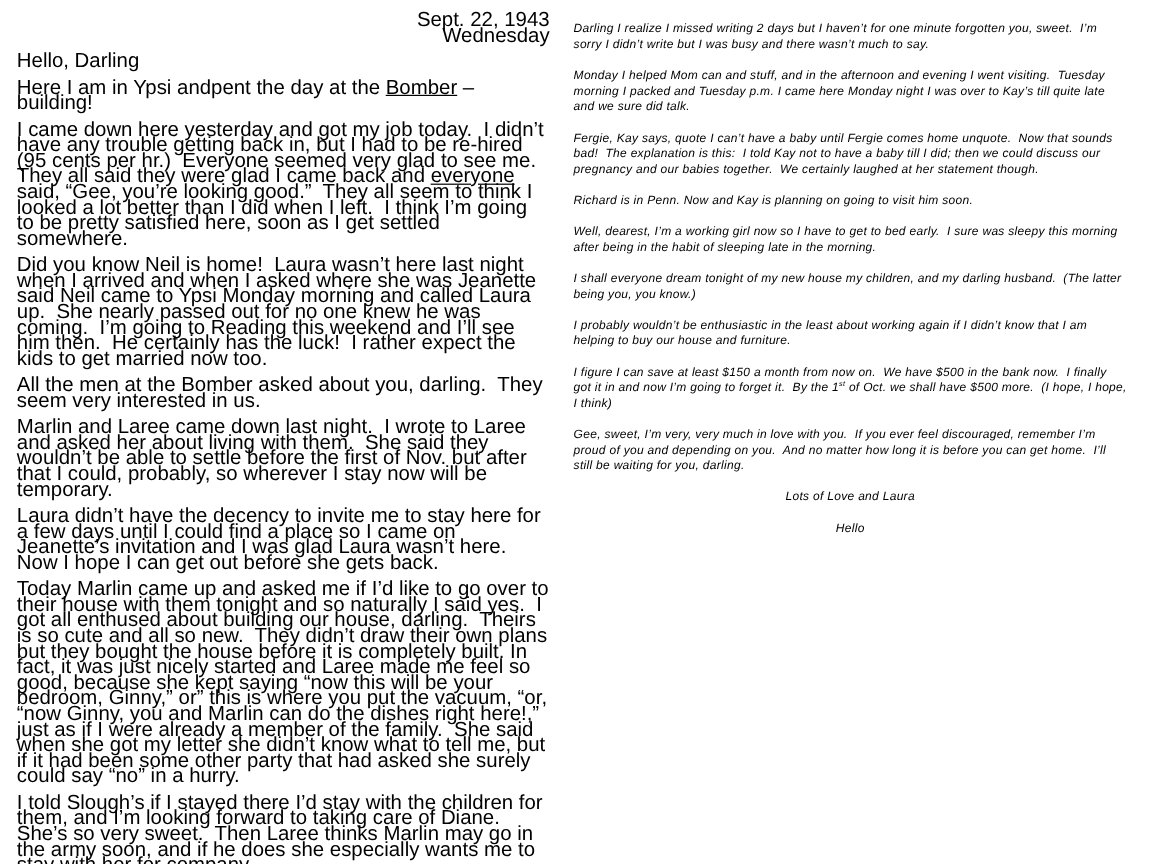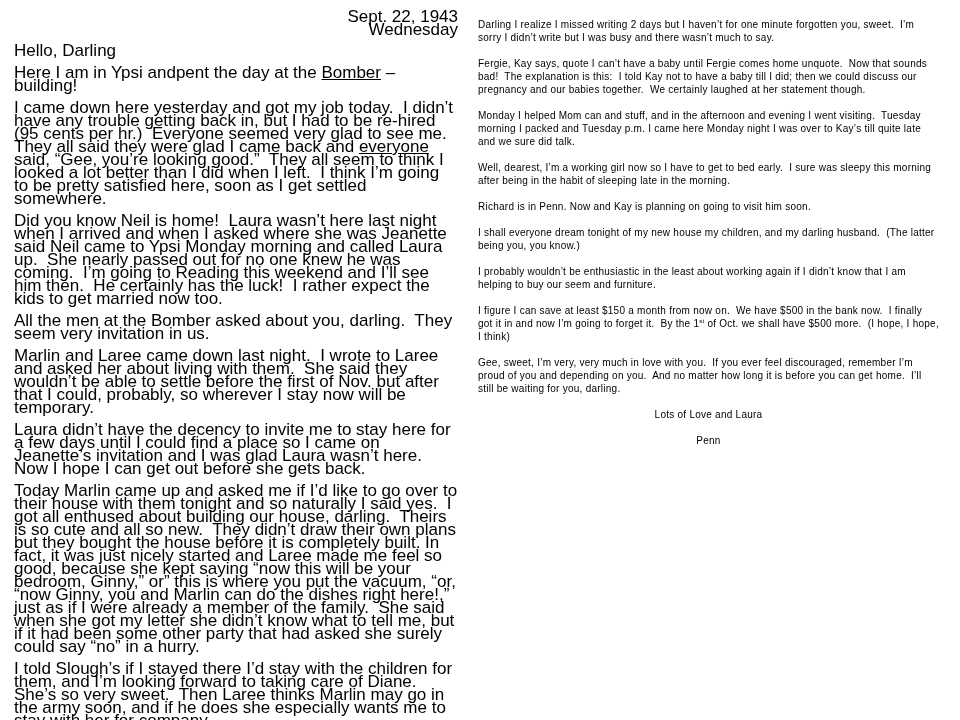--- a/index.html
+++ b/index.html
@@ -39,20 +39,21 @@
     left: 478px;
     top: 18px;
     width: 473px;
     font-size: 10px;
     line-height: 13px;
     letter-spacing: 0.25px;
   }
   .right-page p.para {
     margin: 0 12px 13px 0;
     white-space: pre-wrap;
+    font-style: italic;
   }
   .para span.u {
     text-decoration: underline;
     text-align: right;
   }
   .para sup {
     font-size: 0.6em;
     vertical-align: super;
     line-height: 0;
   }
@@ -68,37 +69,37 @@
   <div class="left-page">
     <div class="date-block">
       <div>Sept. 22, 1943</div>
       <div>Wednesday</div>
     </div>
     <div>
         <p class="para"><span>Hello, Darling</span></p>
         <p class="para"><span>Here I am in Ypsi andpent the day at the </span><span class="u">Bomber</span><span> – building!</span></p>
         <p class="para"><span>I came down here yesterday and got my job today.  I didn’t have any trouble getting back in, but I had to be re-hired (95 cents per hr.)  Everyone seemed very glad to see me.  They all said they were glad I came back and </span><span class="u">everyone</span><span> said, “Gee, you’re looking good.”  They all seem to think I looked a lot better than I did when I left.  I think I’m going to be pretty satisfied here, soon as I get settled somewhere.</span></p>
         <p class="para"><span>Did you know Neil is home!  Laura wasn’t here last night when I arrived and when I asked where she was Jeanette said Neil came to Ypsi Monday morning and called Laura up.  She nearly passed out for no one knew he was coming.  I’m going to Reading this weekend and I’ll see him then.  He certainly has the luck!  I rather expect the kids to get married now too.</span></p>
-        <p class="para"><span>All the men at the Bomber asked about you, darling.  They seem very invitation in us.</span></p>
+        <p class="para"><span>All the men at the Bomber asked about you, darling.  They seem very interested in us.</span></p>
         <p class="para"><span>Marlin and Laree came down last night.  I wrote to Laree and asked her about living with them.  She said they wouldn’t be able to settle before the first of Nov. but after that I could, probably, so wherever I stay now will be temporary.</span></p>
         <p class="para"><span>Laura didn’t have the decency to invite me to stay here for a few days until I could find a place so I came on Jeanette’s invitation and I was glad Laura wasn’t here.  Now I hope I can get out before she gets back.</span></p>
         <p class="para"><span>Today Marlin came up and asked me if I’d like to go over to their house with them tonight and so naturally I said yes.  I got all enthused about building our house, darling.  Theirs is so cute and all so new.  They didn’t draw their own plans but they bought the house before it is completely built. In fact, it was just nicely started and Laree made me feel so good, because she kept saying “now this will be your bedroom, Ginny,” or” this is where you put the vacuum, “or, “now Ginny, you and Marlin can do the dishes right here!,”  just as if I were already a member of the family.  She said when she got my letter she didn’t know what to tell me, but if it had been some other party that had asked she surely could say “no” in a hurry.</span></p>
         <p class="para"><span>I told Slough’s if I stayed there I’d stay with the children for them, and I’m looking forward to taking care of Diane.  She’s so very sweet.  Then Laree thinks Marlin may go in the army soon, and if he does she especially wants me to stay with her for company.</span></p>
       </div>
   </div>
 
   <div class="right-page">
     <div>
         <p class="para"><span>Darling I realize I missed writing 2 days but I haven’t for one minute forgotten you, sweet.  I’m sorry I didn’t write but I was busy and there wasn’t much to say.</span></p>
+        <p class="para"><span>Monday I helped Mom can and stuff, and in the afternoon and evening I went visiting.  Tuesday morning I packed and Tuesday p.m. I came here Monday night I was over to Kay’s till quite late and we sure did talk.</span></p>
         <p class="para"><span>Fergie, Kay says, quote I can’t have a baby until Fergie comes home unquote.  Now that sounds bad!  The explanation is this:  I told Kay not to have a baby till I did; then we could discuss our pregnancy and our babies together.  We certainly laughed at her statement though.</span></p>
-        <p class="para"><span>Monday I helped Mom can and stuff, and in the afternoon and evening I went visiting.  Tuesday morning I packed and Tuesday p.m. I came here Monday night I was over to Kay’s till quite late and we sure did talk.</span></p>
+        <p class="para"><span>Richard is in Penn. Now and Kay is planning on going to visit him soon.</span></p>
         <p class="para"><span>Well, dearest, I’m a working girl now so I have to get to bed early.  I sure was sleepy this morning after being in the habit of sleeping late in the morning.</span></p>
-        <p class="para"><span>Richard is in Penn. Now and Kay is planning on going to visit him soon.</span></p>
         <p class="para"><span>I shall everyone dream tonight of my new house my children, and my darling husband.  (The latter being you, you know.)</span></p>
-        <p class="para"><span>I probably wouldn’t be enthusiastic in the least about working again if I didn’t know that I am helping to buy our seem and furniture.</span></p>
+        <p class="para"><span>I probably wouldn’t be enthusiastic in the least about working again if I didn’t know that I am helping to buy our house and furniture.</span></p>
         <p class="para"><span>I figure I can save at least $150 a month from now on.  We have $500 in the bank now.  I finally got it in and now I’m going to forget it.  By the 1</span><sup>st</sup><span> of Oct. we shall have $500 more.  (I hope, I hope, I think)</span></p>
         <p class="para"><span>Gee, sweet, I’m very, very much in love with you.  If you ever feel discouraged, remember I’m proud of you and depending on you.  And no matter how long it is before you can get home.  I’ll still be waiting for you, darling.</span></p>
         <p class="para center"><span>Lots of Love and Laura</span></p>
-        <p class="para center"><span>Penn</span></p>
+        <p class="para center"><span>Hello</span></p>
       </div>
   </div>
 
 </div>
 
 </body></html>

